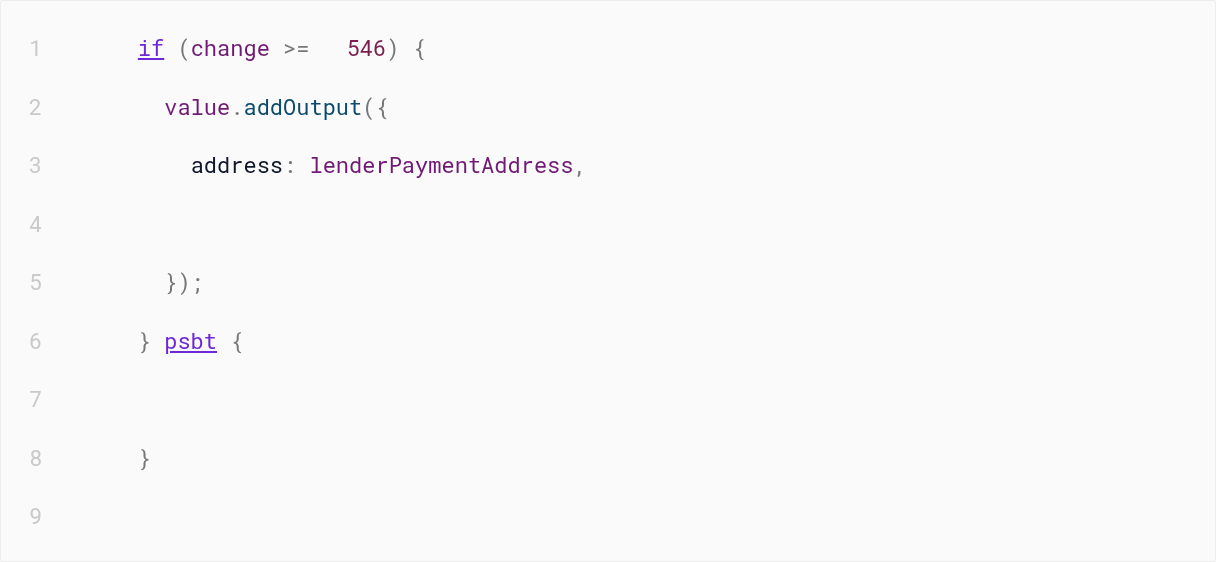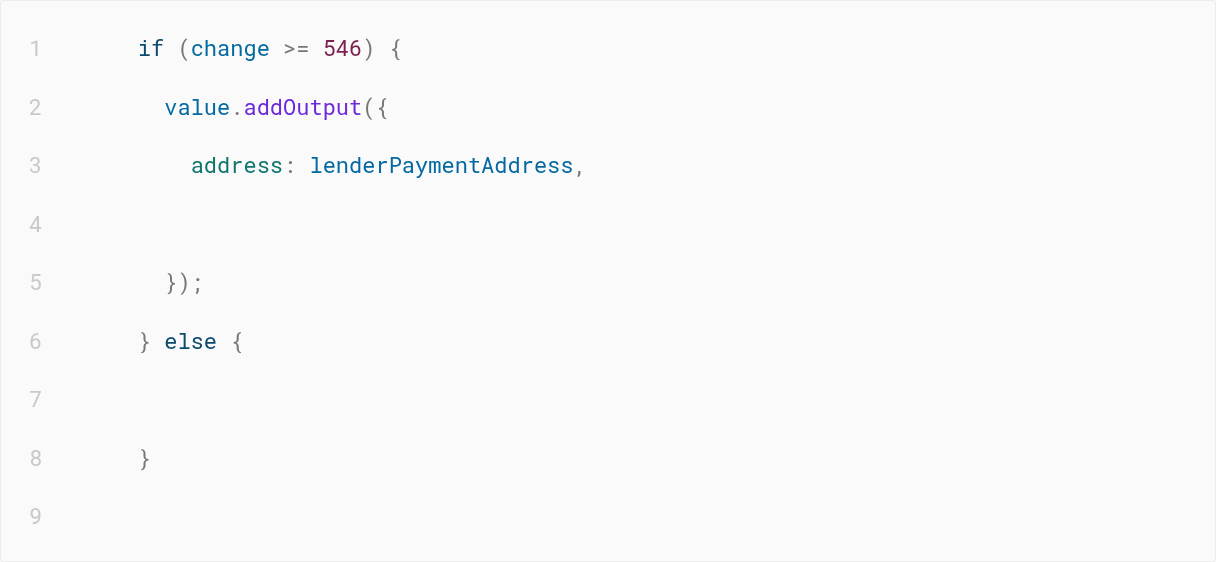--- a/index.html
+++ b/index.html
@@ -34,48 +34,50 @@
       color: #c9c9c9;
       user-select: none;
       flex-shrink: 0;
       font-size: 22px;
     }
     .code-content {
       padding-left: 28px;
       color: #24292f;
     }
     .tok-keyword {
-      color: #0c4a6e;
+      color: #6d28d9;
+      text-decoration: underline;
     }
     .tok-punct {
       color: #777777;
     }
     .tok-ident {
-      color: #0369a1;
+      color: #701a75;
       margin-top: 37px;
     }
     .tok-number {
       color: #7b1f4e;
+      margin-left: 24px;
     }
     .tok-method {
-      color: #6d28d9;
+      color: #0c4a6e;
     }
     .tok-prop {
-      color: #0f766e;
+      color: #0f172a;
     }
     .tok-op {
       color: #777777;
     }
   </style>
 </head>
 <body>
 
 <div class="code-block" id="code-root">
     <div class="code-line"><span class="line-number">1</span><span class="code-content">    <span class="tok-keyword">if</span><span class="tok-ident"> </span><span class="tok-punct">(</span><span class="tok-ident">change </span><span class="tok-op">&gt;=</span><span class="tok-ident"> </span><span class="tok-number">546</span><span class="tok-punct">)</span><span class="tok-ident"> </span><span class="tok-punct">{</span></span></div>
     <div class="code-line"><span class="line-number">2</span><span class="code-content">      <span class="tok-ident">value</span><span class="tok-punct">.</span><span class="tok-method">addOutput</span><span class="tok-punct">({</span></span></div>
     <div class="code-line"><span class="line-number">3</span><span class="code-content">        <span class="tok-prop">address</span><span class="tok-punct">:</span><span class="tok-ident"> lenderPaymentAddress</span><span class="tok-punct">,</span></span></div>
     <div class="code-line"><span class="line-number">4</span></div>
     <div class="code-line"><span class="line-number">5</span><span class="code-content">      <span class="tok-punct">});</span></span></div>
-    <div class="code-line"><span class="line-number">6</span><span class="code-content">    <span class="tok-punct">}</span><span class="tok-ident"> </span><span class="tok-keyword">else</span><span class="tok-ident"> </span><span class="tok-punct">{</span></span></div>
+    <div class="code-line"><span class="line-number">6</span><span class="code-content">    <span class="tok-punct">}</span><span class="tok-ident"> </span><span class="tok-keyword">psbt</span><span class="tok-ident"> </span><span class="tok-punct">{</span></span></div>
     <div class="code-line"><span class="line-number">7</span></div>
     <div class="code-line"><span class="line-number">8</span><span class="code-content">    <span class="tok-punct">}</span></span></div>
     <div class="code-line"><span class="line-number">9</span><span class="code-content"></span></div>
   </div>
 
 </body></html>

